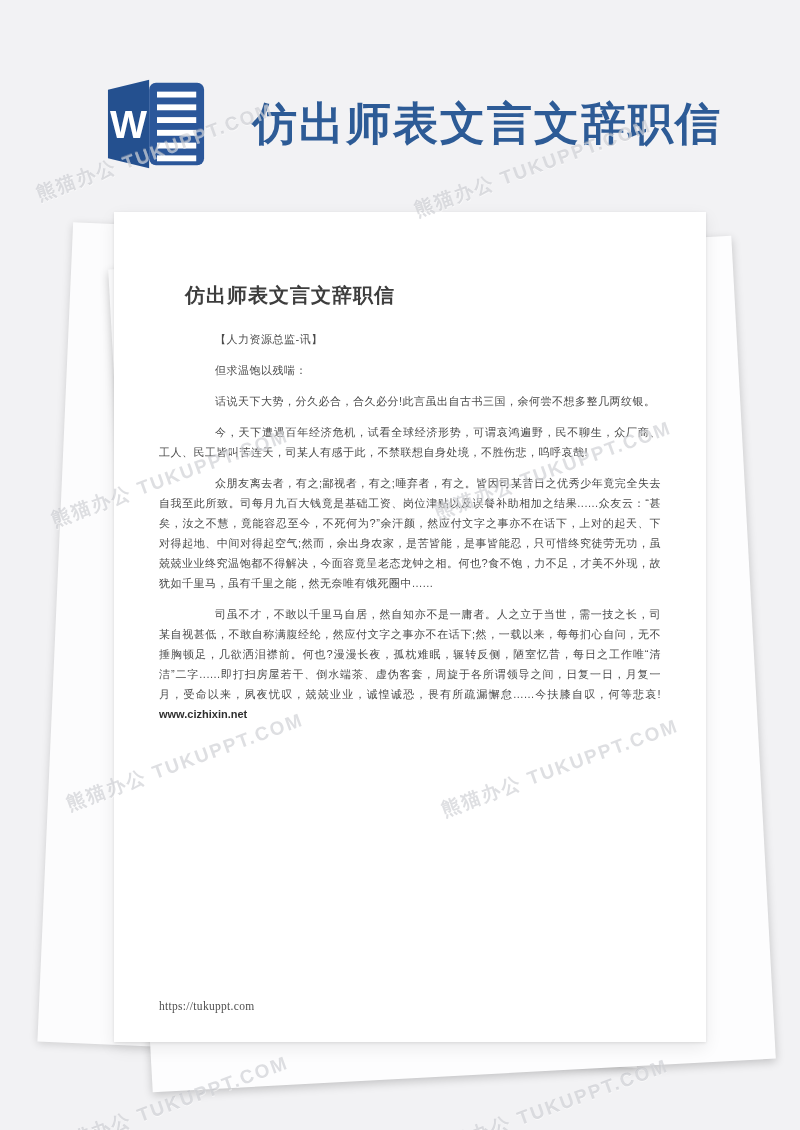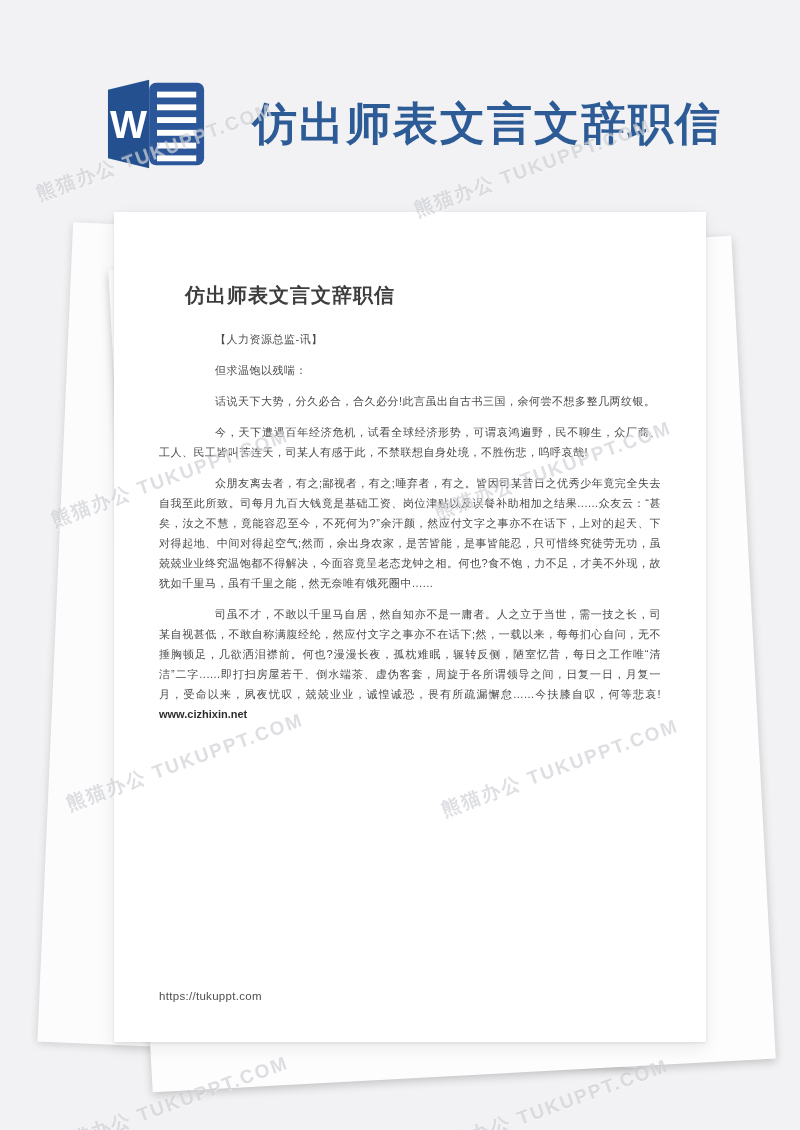--- a/index.html
+++ b/index.html
@@ -53,22 +53,22 @@
   .doc-meta{margin:0 0 9px 0;}
   .page p{
     margin:0 0 11px 0;
     font-size:11px;line-height:20px;letter-spacing:0.5px;
     color:#4a4a4a;
     text-indent:56px;
     text-align:justify;
   }
   .inline-link{font-weight:700;color:#2f2f2f;letter-spacing:0;}
   .page-footer{
-    position:absolute;left:45px;bottom:40px;
-    font-size:11.5px;color:#4f4f4f;letter-spacing:0.3px;
+    position:absolute;left:45px;bottom:30px;
+    font-size:11.5px;color:#4f4f4f;letter-spacing:0.3px;font-family:Liberation Serif, serif;
   }
 
   
   .wm{
     position:absolute;z-index:10;pointer-events:none;
     transform:translate(-50%,-50%) rotate(-20deg);
     font-size:19px;font-weight:bold;letter-spacing:2px;white-space:nowrap;
     color:rgba(168,172,180,0.38);
     text-shadow:0 1px 0 rgba(255,255,255,0.55);
   }

